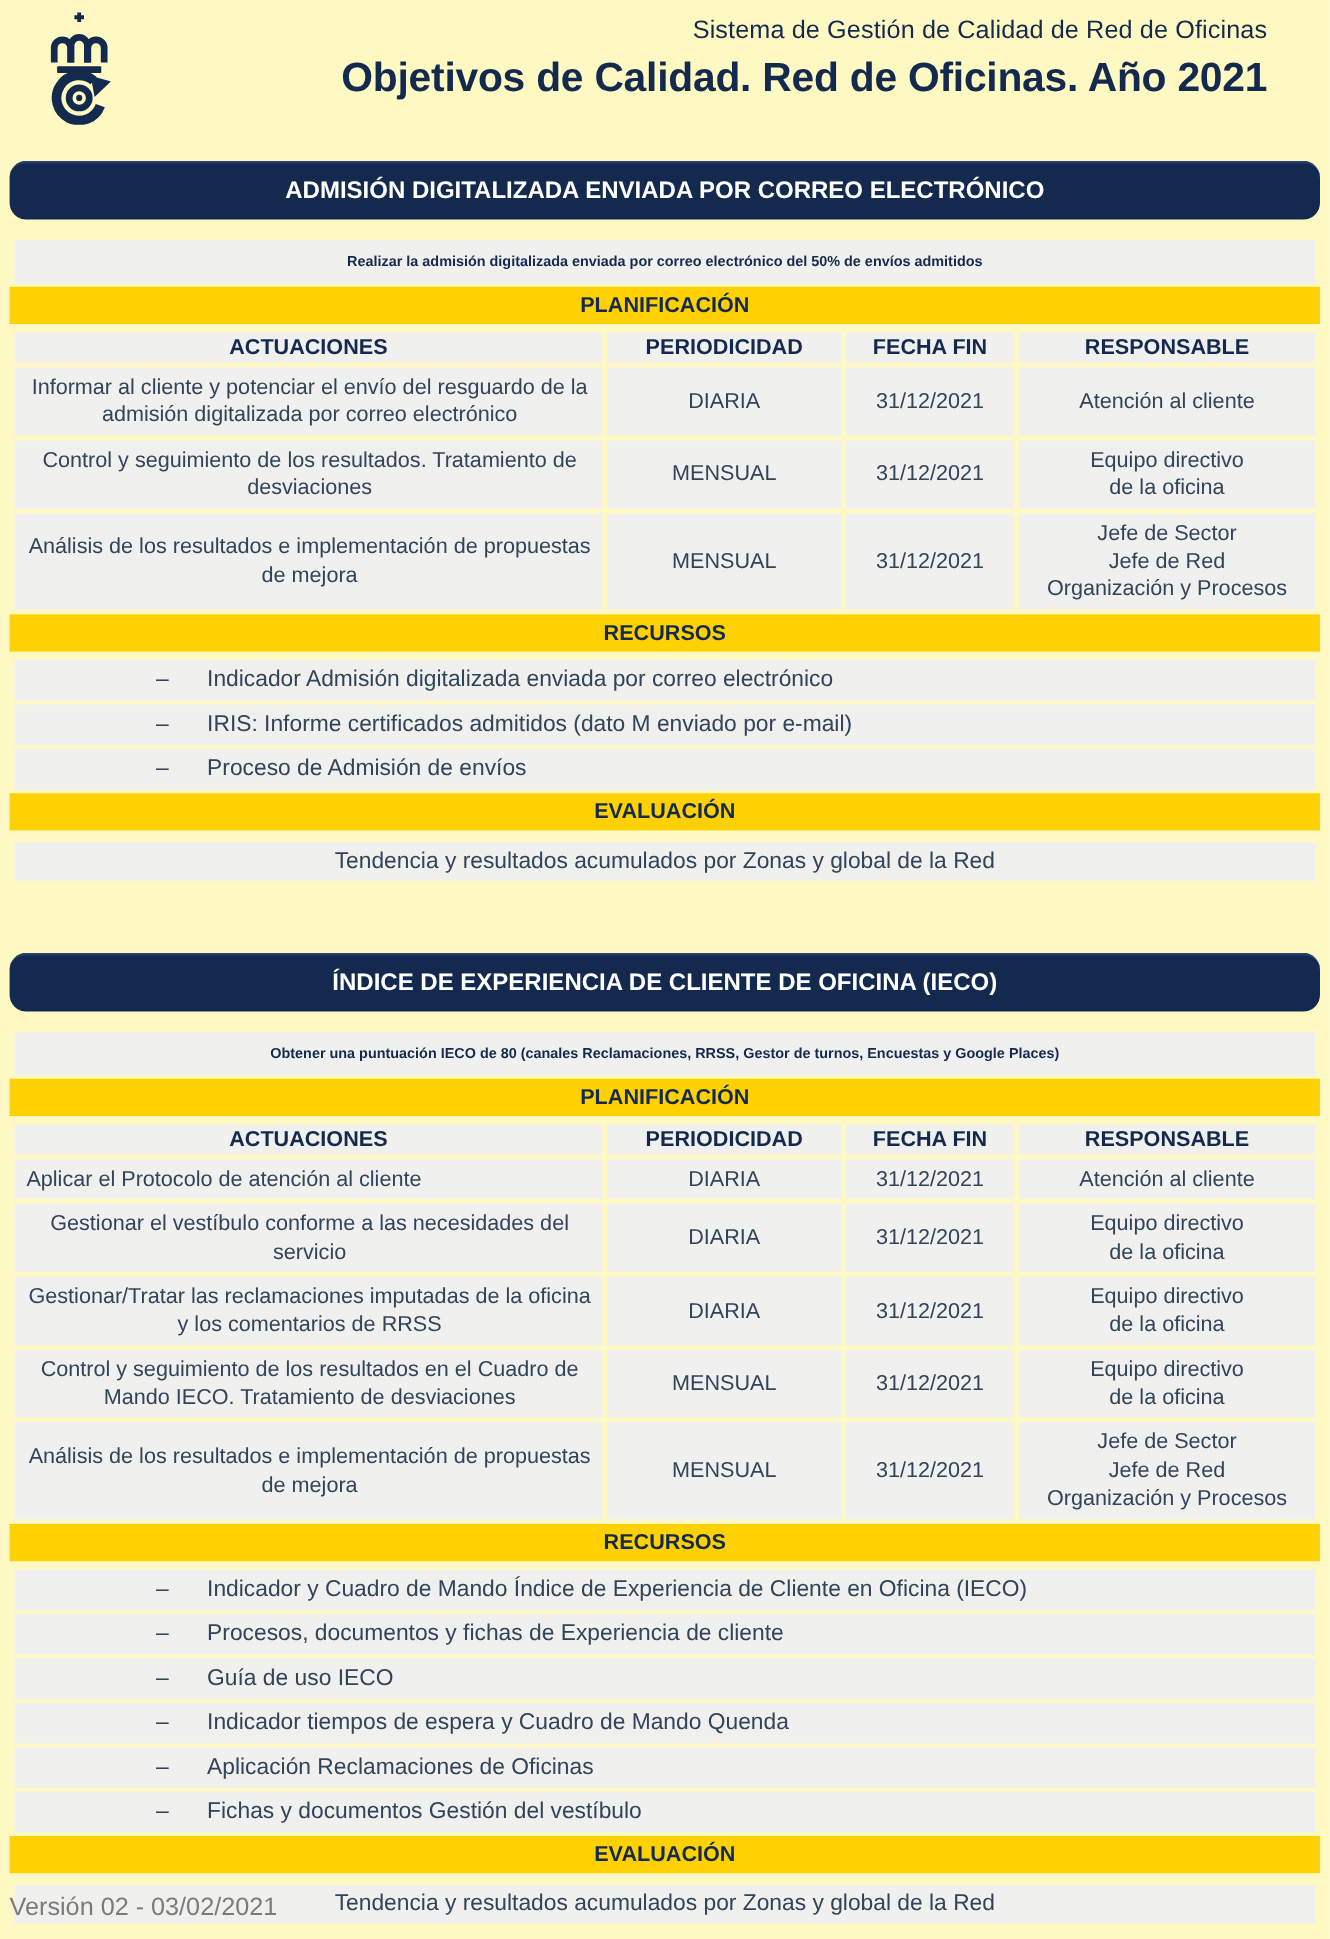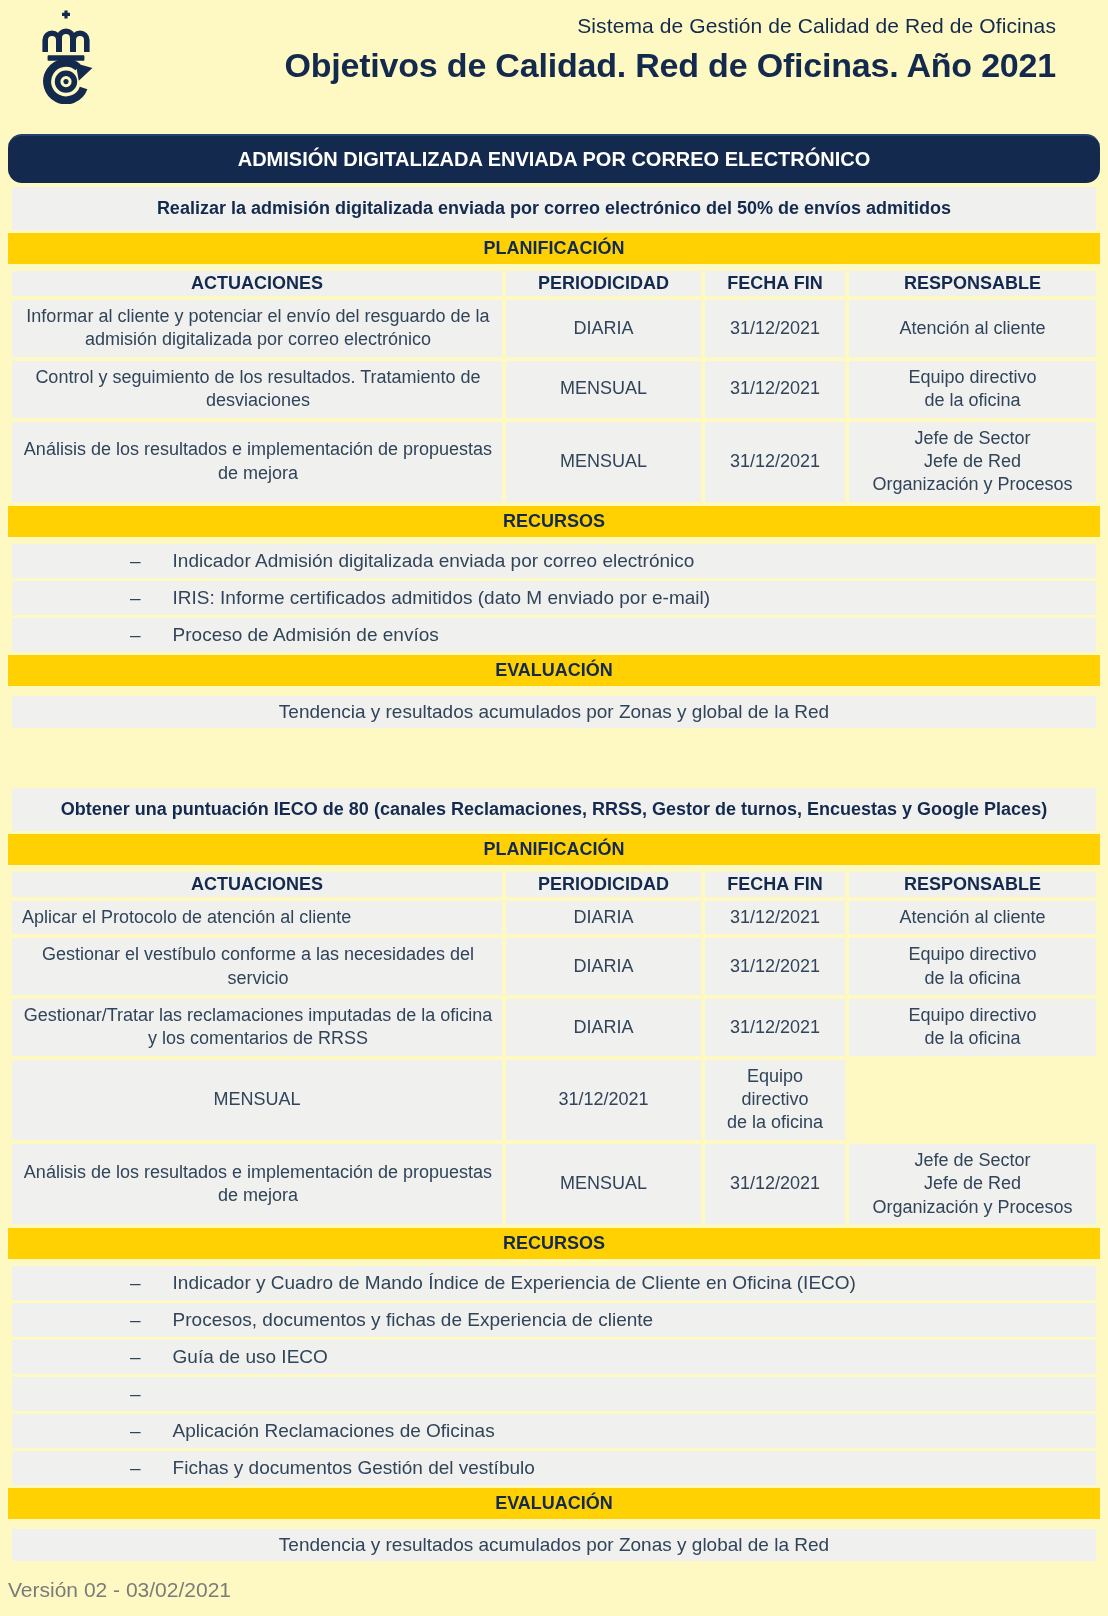--- a/index.html
+++ b/index.html
@@ -26,22 +26,22 @@
   .section { margin-bottom: 60px; }
   .band-navy {
     background: #13294E; color: #ffffff;
     font-size: 20px; font-weight: 700; text-align: center;
     padding: 12px 4px; margin-bottom: 3px;
     border-top: 2px solid #25406e;
     border-radius: 14px;
   }
   .objective {
     background: #F0F0EE; color: #13294E;
-    font-size: 18px; font-weight: 700; text-align: center;
-    padding: 11px 6px; margin: 4px 4px 3px 4px;
+    font-size: 12px; font-weight: 700; text-align: center;
+    padding: 11px 6px; margin: 17px 4px 3px 4px;
   }
   .band-yellow {
     background: #FFD103; color: #13294E;
     font-size: 18px; font-weight: 700; text-align: center;
     padding: 5px 0; margin-bottom: 7px;
   }
 
   
   .grid {
     display: grid;
@@ -162,20 +162,21 @@
     <div class="rrow">
       <span class="dash">–</span>
       <span>Proceso de Admisión de envíos</span>
     </div>
 
     <div class="band-yellow">EVALUACIÓN</div>
     <div class="erow">Tendencia y resultados acumulados por Zonas y global de la Red</div>
   </div>
 
   <div class="section">
+    <div class="band-navy">ÍNDICE DE EXPERIENCIA DE CLIENTE DE OFICINA (IECO)</div>
     <div class="objective">Obtener una puntuación IECO de 80 (canales Reclamaciones, RRSS, Gestor de turnos, Encuestas y Google Places)</div>
     <div class="band-yellow">PLANIFICACIÓN</div>
 
     <div class="grid">
       <div class="th">ACTUACIONES</div>
       <div class="th">PERIODICIDAD</div>
       <div class="th">FECHA FIN</div>
       <div class="th">RESPONSABLE</div>
     </div>
 
@@ -196,20 +197,21 @@
 
     <div class="grid row-tall">
       <div class="td act">Gestionar/Tratar las reclamaciones imputadas de la oficina y los comentarios de RRSS</div>
       <div class="td">DIARIA</div>
       <div class="td">31/12/2021</div>
       <div class="td res">Equipo directivo
 de la oficina</div>
     </div>
 
     <div class="grid row-tall">
+      <div class="td act">Control y seguimiento de los resultados en el Cuadro de Mando IECO. Tratamiento de desviaciones</div>
       <div class="td">MENSUAL</div>
       <div class="td">31/12/2021</div>
       <div class="td res">Equipo directivo
 de la oficina</div>
     </div>
 
     <div class="grid row-xtall">
       <div class="td act">Análisis de los resultados e implementación de propuestas de mejora</div>
       <div class="td">MENSUAL</div>
       <div class="td">31/12/2021</div>
@@ -227,20 +229,21 @@
     <div class="rrow">
       <span class="dash">–</span>
       <span>Procesos, documentos y fichas de Experiencia de cliente</span>
     </div>
     <div class="rrow">
       <span class="dash">–</span>
       <span>Guía de uso IECO</span>
     </div>
     <div class="rrow">
       <span class="dash">–</span>
+      <span>Indicador tiempos de espera y Cuadro de Mando Quenda</span>
     </div>
     <div class="rrow">
       <span class="dash">–</span>
       <span>Aplicación Reclamaciones de Oficinas</span>
     </div>
     <div class="rrow">
       <span class="dash">–</span>
       <span>Fichas y documentos Gestión del vestíbulo</span>
     </div>
 

